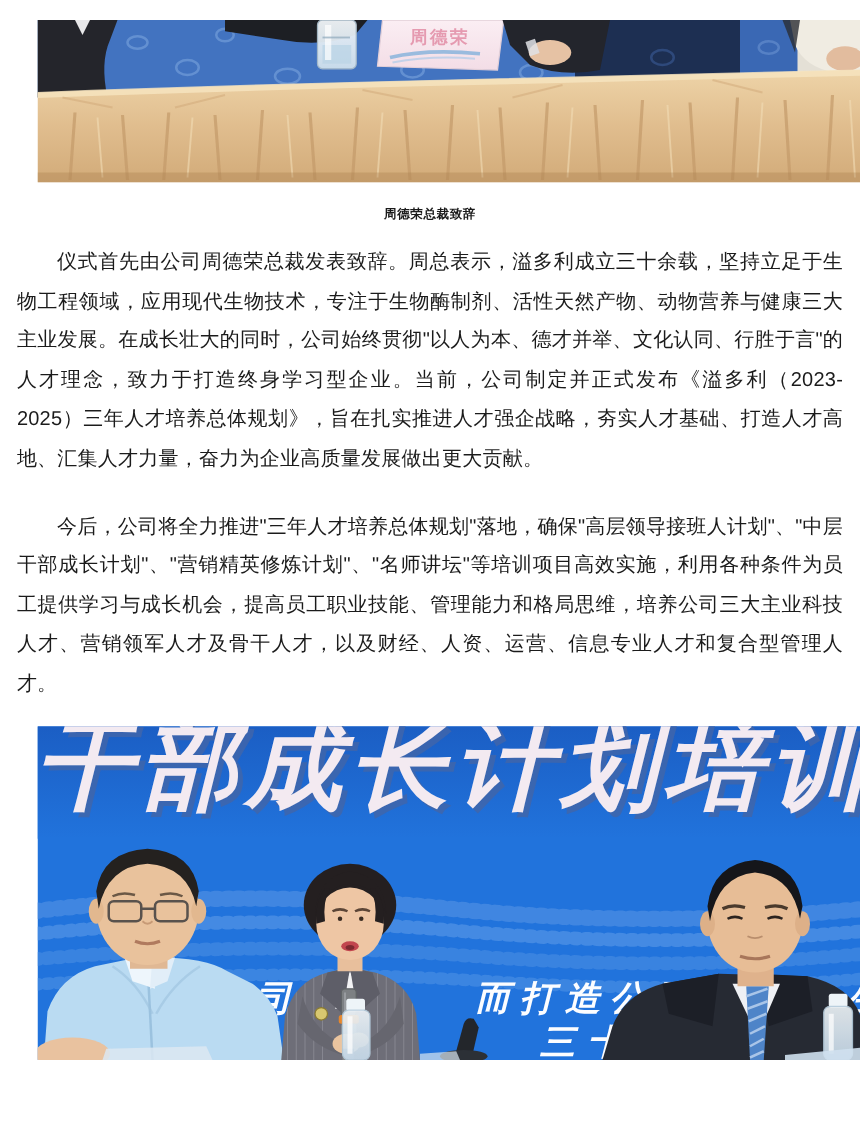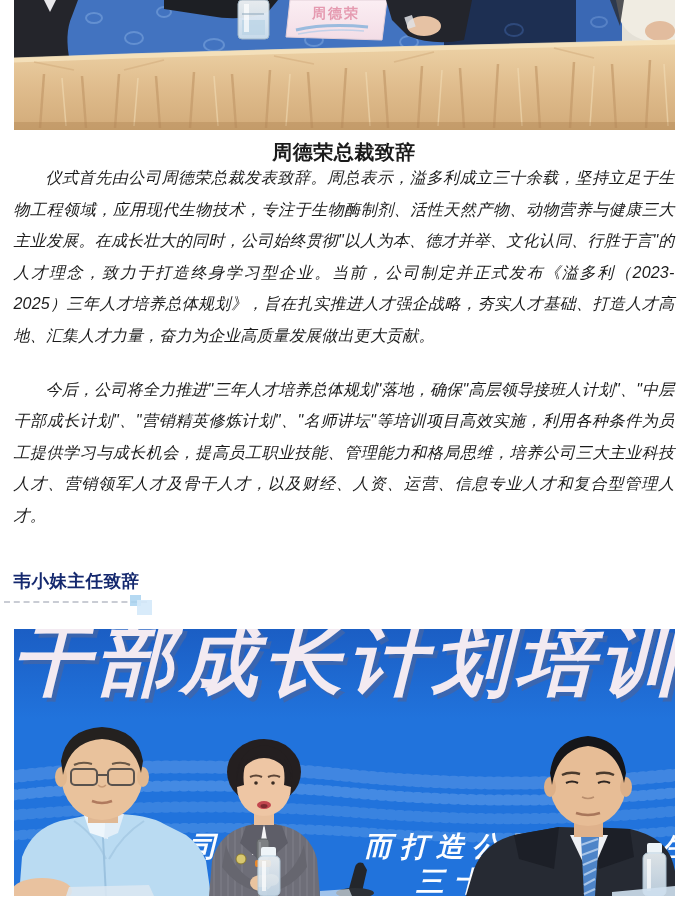--- a/index.html
+++ b/index.html
@@ -1,27 +1,27 @@
 <!DOCTYPE html>
 <html><head>
 <meta charset="utf-8">
 <style>
   html,body{margin:0;padding:0;}
   body{
     width:688px;height:902px;background:#ffffff;overflow:hidden;
     font-family:"Liberation Sans","DejaVu Sans",sans-serif;
   }
   .page{width:661px;margin:0 auto;padding:0;}
-  figure{margin:0;display:block;line-height:0;text-align:center;}
+  figure{margin:16px;display:block;line-height:0;text-align:center;}
   .photo svg{display:block;}
   .caption{
     margin-top:12px;text-align:center;font-weight:bold;
-    font-size:20px;line-height:20px;color:#1a1a1a;letter-spacing:.5px;
-  }
-  .body-text{margin-top:0;font-style:italic;}
+    font-size:10px;line-height:20px;color:#1a1a1a;letter-spacing:.5px;
+  }
+  .body-text{margin-top:12px;}
   .body-text p{
     margin:0;font-size:16px;line-height:31.6px;color:#1b1b1b;
     text-align:justify;text-indent:2em;letter-spacing:.2px;
   }
   .body-text p + p{margin-top:22px;}
   .section-head{position:relative;margin-top:38px;height:42px;}
   .section-title{
     display:inline-block;font-size:17.5px;font-weight:bold;
     color:#14286e;line-height:22px;letter-spacing:.5px;
   }
@@ -156,26 +156,20 @@
     </svg>
   </figure>
 
   <div class="caption">周德荣总裁致辞</div>
 
   <div class="body-text">
     <p>仪式首先由公司周德荣总裁发表致辞。周总表示，溢多利成立三十余载，坚持立足于生物工程领域，应用现代生物技术，专注于生物酶制剂、活性天然产物、动物营养与健康三大主业发展。在成长壮大的同时，公司始终贯彻"以人为本、德才并举、文化认同、行胜于言"的人才理念，致力于打造终身学习型企业。当前，公司制定并正式发布《溢多利（2023-2025）三年人才培养总体规划》，旨在扎实推进人才强企战略，夯实人才基础、打造人才高地、汇集人才力量，奋力为企业高质量发展做出更大贡献。</p>
     <p>今后，公司将全力推进"三年人才培养总体规划"落地，确保"高层领导接班人计划"、"中层干部成长计划"、"营销精英修炼计划"、"名师讲坛"等培训项目高效实施，利用各种条件为员工提供学习与成长机会，提高员工职业技能、管理能力和格局思维，培养公司三大主业科技人才、营销领军人才及骨干人才，以及财经、人资、运营、信息专业人才和复合型管理人才。</p>
   </div>
 
-  <div class="section-head">
-    <span class="section-title">韦小妹主任致辞</span>
-    <span class="section-dash"></span>
-    <span class="section-sq1"></span>
-    <span class="section-sq2"></span>
-  </div>
 
   <figure class="photo photo-bottom">
     <svg width="661" height="267" viewBox="0 0 661 267" xmlns="http://www.w3.org/2000/svg">
       <defs>
         <linearGradient id="bgTop" x1="0" y1="0" x2="0" y2="1">
           <stop offset="0" stop-color="#1b5ec4"></stop>
             <stop offset="1" stop-color="#2173dc"></stop>
         </linearGradient>
         <linearGradient id="bottleGrad2" x1="0" y1="0" x2="0" y2="1">
           <stop offset="0" stop-color="#f0f6fa"></stop>

